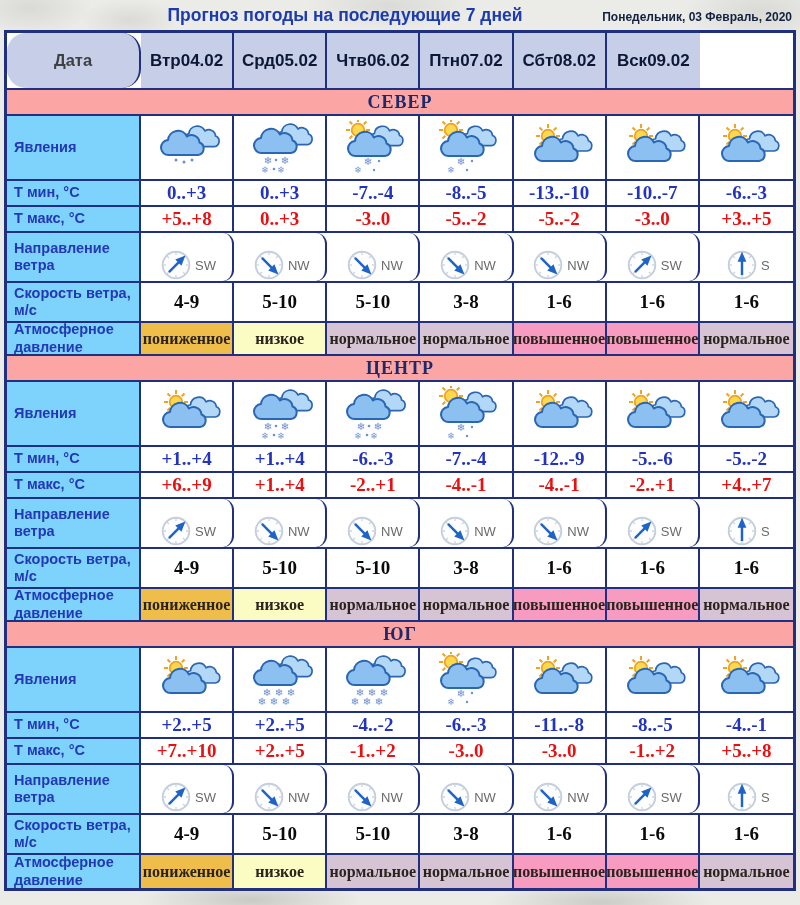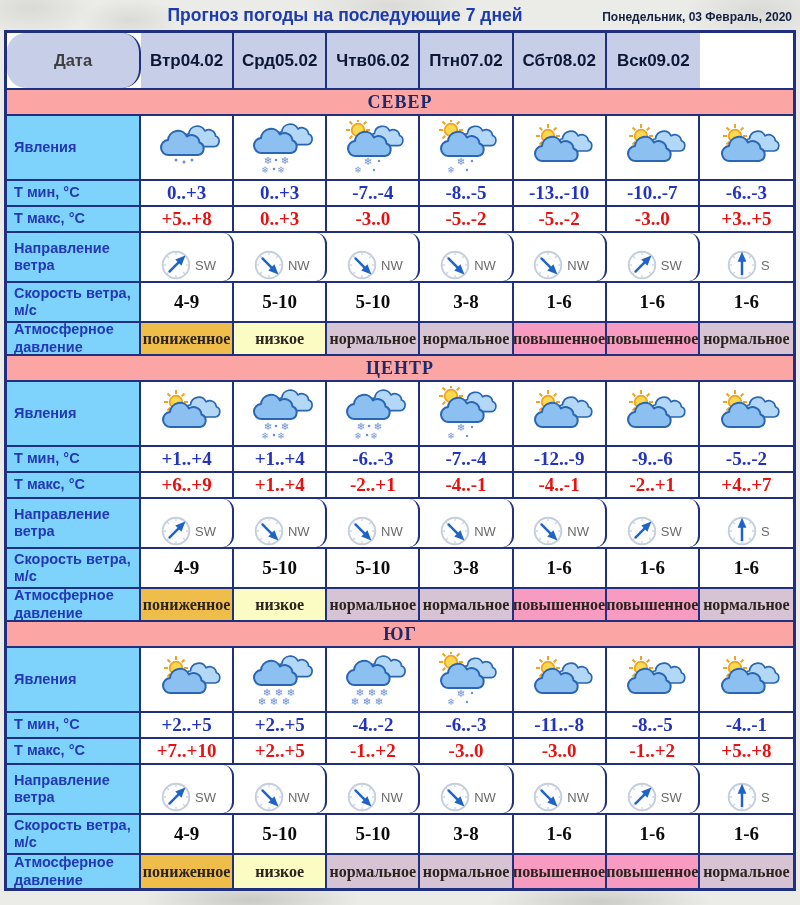--- a/index.html
+++ b/index.html
@@ -543,21 +543,21 @@
           <div class="cell">
             <span class="val">-6..-3</span>
           </div>
           <div class="cell">
             <span class="val">-7..-4</span>
           </div>
           <div class="cell">
             <span class="val">-12..-9</span>
           </div>
           <div class="cell">
-            <span class="val">-9..-6</span>
+            <span class="val">-5..-6</span>
           </div>
           <div class="cell">
             <span class="val">-5..-2</span>
           </div>
         </div>
         <div class="row temp-row tmax">
           <div class="cell label-cell">Т макс, °С</div>
           <div class="cell">
             <span class="val">+6..+9</span>
           </div>

